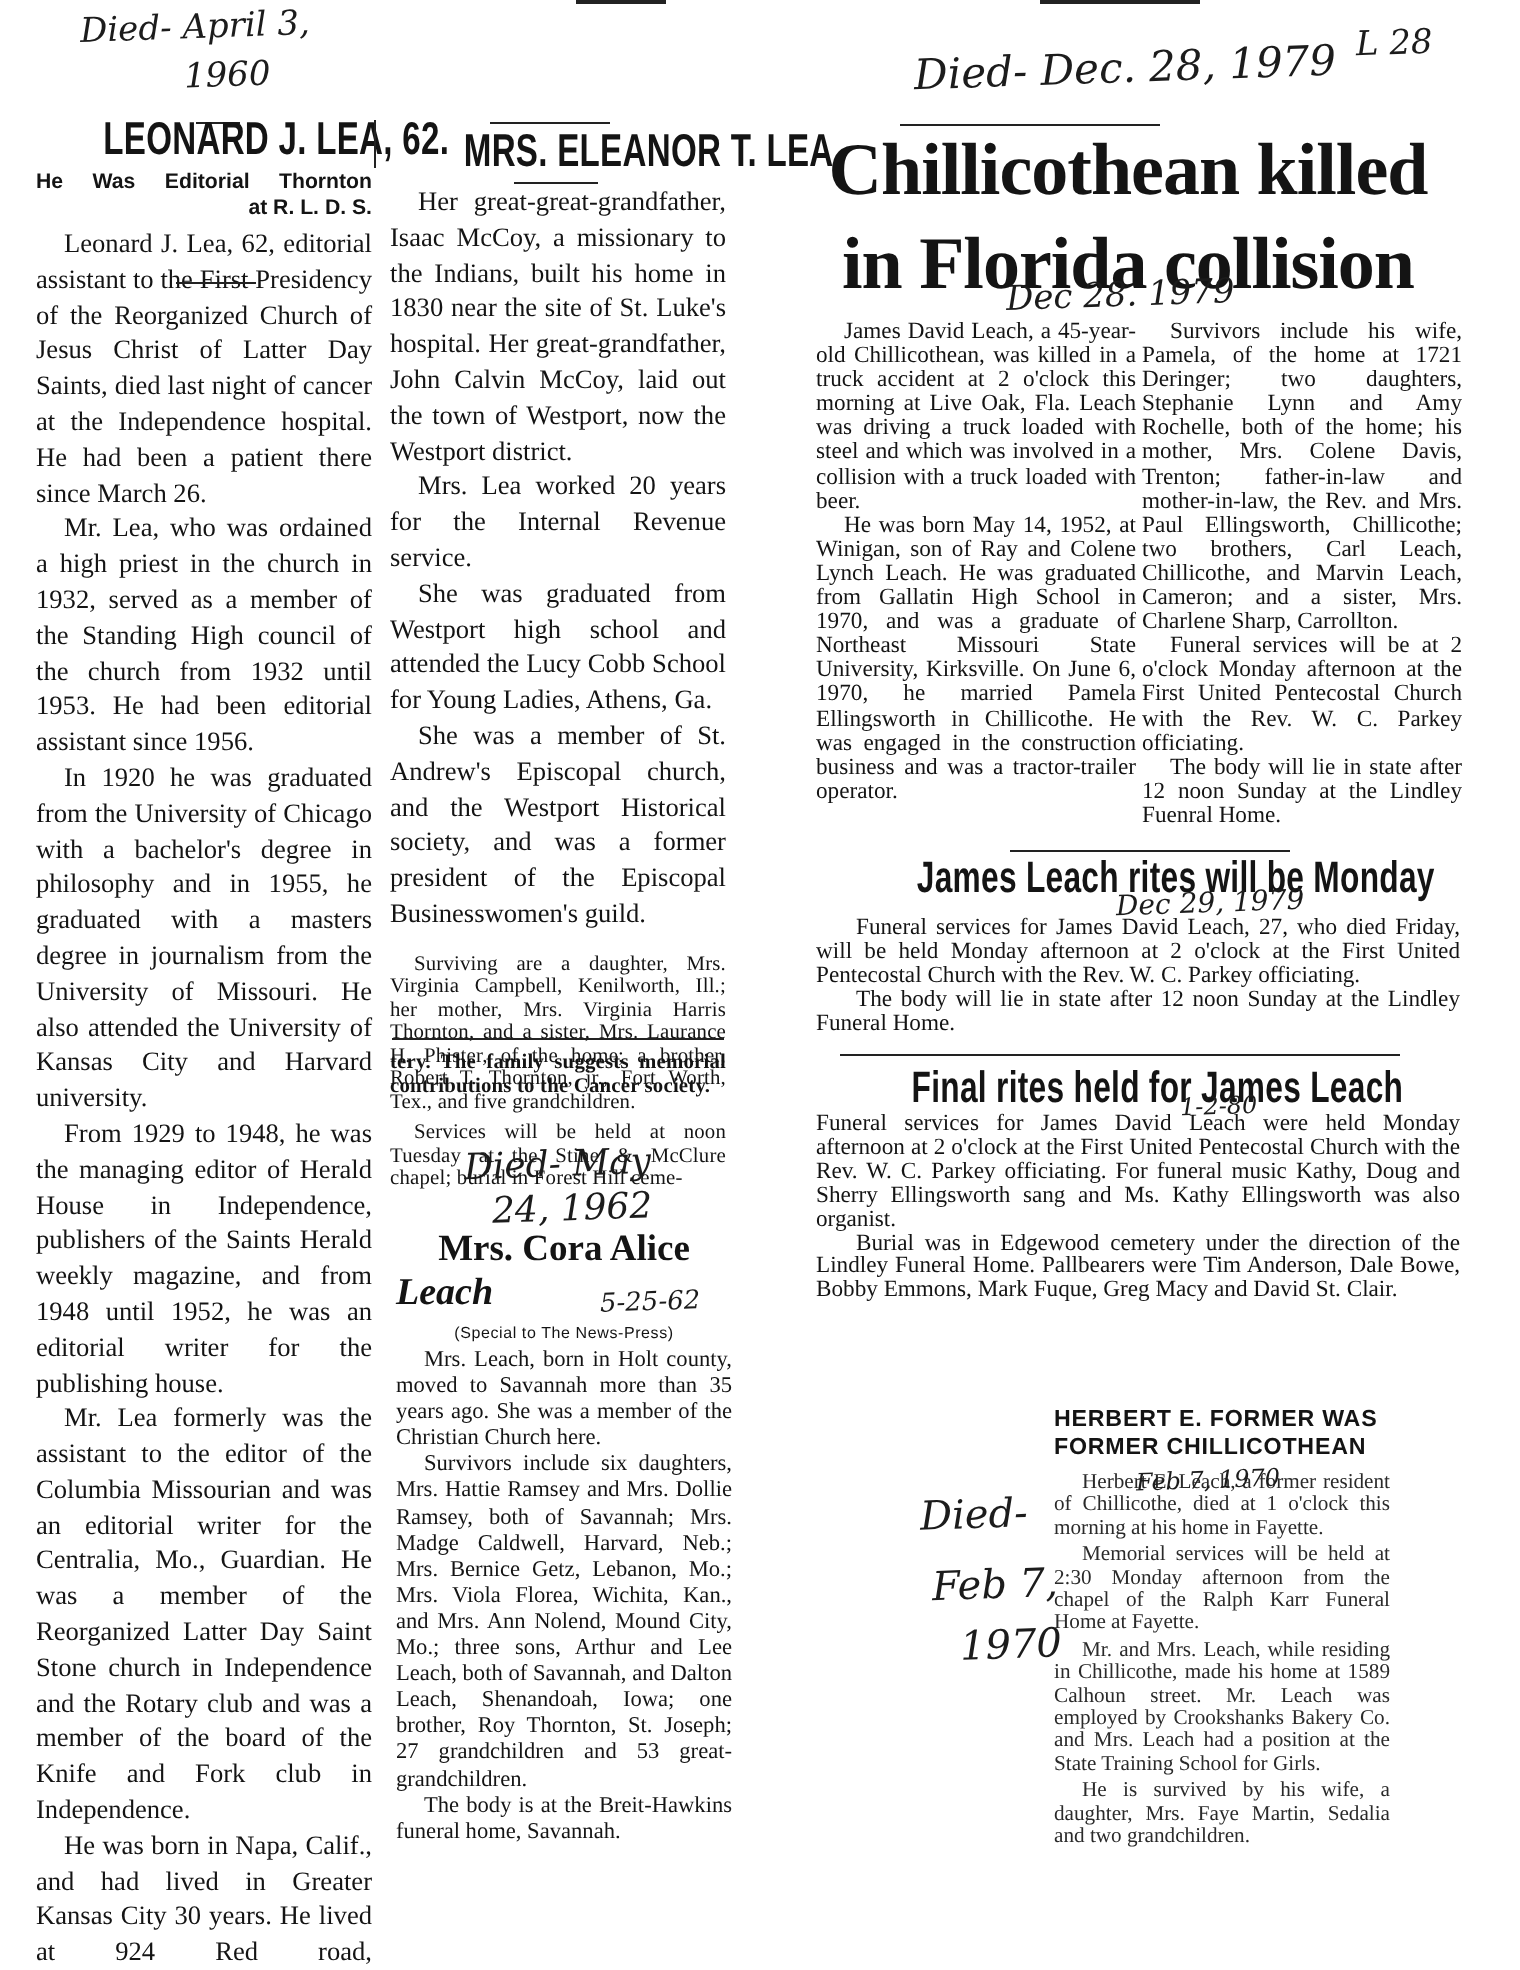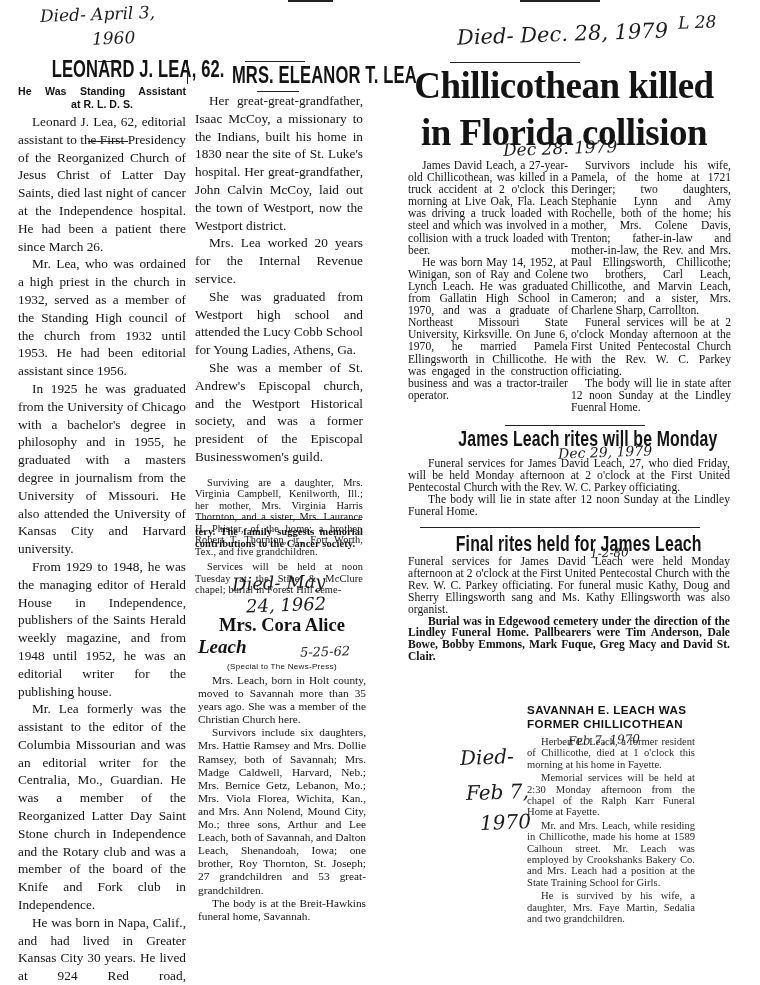--- a/index.html
+++ b/index.html
@@ -26,26 +26,26 @@
 
 <div class="rule" style="left:288px;top:0;width:45px;height:2px;"></div>
 <div class="rule" style="left:520px;top:0;width:80px;height:2px;"></div>
 
 <div class="abs" style="left:18px;top:56px;width:168px;">
   <div class="rule" style="left:80px;top:5px;width:22px;"></div>
   <div style="text-align:center;height:26px;">
     <div class="cond-head" style="font-size:23px;display:inline-block;transform-origin:center top;">LEONARD J. LEA, 62.</div>
   </div>
   <div class="rule" style="left:70px;top:85px;width:40px;"></div>
-  <div style="font-family:'Liberation Sans',sans-serif;font-weight:bold;font-size:10.6px;text-align:justify;text-align-last:justify;line-height:13px;margin-top:3px;">He Was Standing Assistant</div>
-  <div style="font-family:'Liberation Sans',sans-serif;font-weight:bold;font-size:10.6px;text-align:center;line-height:13px;">at R. L. D. S.</div>
+  <div style="font-family:'Liberation Sans',sans-serif;font-weight:bold;font-size:10.6px;text-align:justify;text-align-last:justify;line-height:13px;margin-top:3px;">He Was Editorial Thornton</div>
+  <div style="font-family:'Liberation Sans',sans-serif;font-weight:bold;font-size:10.6px;text-align:right;line-height:13px;">at R. L. D. S.</div>
   <div class="body-text" style="margin-top:2px;">
     <p>Leonard J. Lea, 62, editorial assistant to the First Presidency of the Reorganized Church of Jesus Christ of Latter Day Saints, died last night of cancer at the Independence hospital. He had been a patient there since March 26.</p>
     <p>Mr. Lea, who was ordained a high priest in the church in 1932, served as a member of the Standing High council of the church from 1932 until 1953. He had been editorial assistant since 1956.</p>
-    <p>In 1925 he was graduated from the University of Chicago with a bachelor's degree in philosophy and in 1955, he graduated with a masters degree in journalism from the University of Missouri. He also attended the University of Kansas City and Harvard university.</p>
+    <p>In 1920 he was graduated from the University of Chicago with a bachelor's degree in philosophy and in 1955, he graduated with a masters degree in journalism from the University of Missouri. He also attended the University of Kansas City and Harvard university.</p>
     <p>From 1929 to 1948, he was the managing editor of Herald House in Independence, publishers of the Saints Herald weekly magazine, and from 1948 until 1952, he was an editorial writer for the publishing house.</p>
     <p>Mr. Lea formerly was the assistant to the editor of the Columbia Missourian and was an editorial writer for the Centralia, Mo., Guardian. He was a member of the Reorganized Latter Day Saint Stone church in Independence and the Rotary club and was a member of the board of the Knife and Fork club in Independence.</p>
     <p>He was born in Napa, Calif., and had lived in Greater Kansas City 30 years. He lived at 924 Red road, Independence. He was ordained a priest in July, 1921 and an elder in October, 1929.</p>
   </div>
 
 </div>
 
 <div class="vrule" style="left:187px;top:60px;height:24px;"></div>
 
 <div class="abs" style="left:195px;top:60px;width:168px;">
@@ -86,21 +86,21 @@
 <div class="abs hand" style="left:300px;top:644px;font-size:13px;">5-25-62</div>
 
 <div class="rule" style="left:450px;top:62px;width:130px;"></div>
 <div class="abs" style="left:394px;top:62px;width:340px;">
   <div class="serif-big" style="font-size:37px;line-height:48px;text-align:center;letter-spacing:-0.5px;">Chillicothean killed</div>
   <div class="serif-big" style="font-size:37px;line-height:46px;text-align:center;letter-spacing:-0.5px;">in Florida collision</div>
 </div>
 <div class="abs hand" style="left:503px;top:138px;font-size:17px;">Dec 28. 1979</div>
 
 <div class="abs body-text" style="left:408px;top:160px;width:160px;font-size:11.6px;line-height:12.1px;">
-  <p>James David Leach, a 27-year-old Chillicothean, was killed in a truck accident at 2 o'clock this morning at Live Oak, Fla. Leach was driving a truck loaded with steel and which was involved in a collision with a truck loaded with beer.</p>
+  <p>James David Leach, a 45-year-old Chillicothean, was killed in a truck accident at 2 o'clock this morning at Live Oak, Fla. Leach was driving a truck loaded with steel and which was involved in a collision with a truck loaded with beer.</p>
   <p>He was born May 14, 1952, at Winigan, son of Ray and Colene Lynch Leach. He was graduated from Gallatin High School in 1970, and was a graduate of Northeast Missouri State University, Kirksville. On June 6, 1970, he married Pamela Ellingsworth in Chillicothe. He was engaged in the construction business and was a tractor-trailer operator.</p>
 </div>
 <div class="abs body-text" style="left:571px;top:160px;width:160px;font-size:11.6px;line-height:12.1px;">
   <p>Survivors include his wife, Pamela, of the home at 1721 Deringer; two daughters, Stephanie Lynn and Amy Rochelle, both of the home; his mother, Mrs. Colene Davis, Trenton; father-in-law and mother-in-law, the Rev. and Mrs. Paul Ellingsworth, Chillicothe; two brothers, Carl Leach, Chillicothe, and Marvin Leach, Cameron; and a sister, Mrs. Charlene Sharp, Carrollton.</p>
   <p>Funeral services will be at 2 o'clock Monday afternoon at the First United Pentecostal Church with the Rev. W. C. Parkey officiating.</p>
   <p>The body will lie in state after 12 noon Sunday at the Lindley Fuenral Home.</p>
 </div>
 
 <div class="rule" style="left:505px;top:425px;width:140px;"></div>
 <div class="abs" style="left:408px;top:426px;width:330px;text-align:center;">
@@ -112,29 +112,29 @@
   <p style="text-indent:20px;">The body will lie in state after 12 noon Sunday at the Lindley Funeral Home.</p>
 </div>
 
 <div class="rule" style="left:420px;top:527px;width:280px;"></div>
 <div class="abs" style="left:408px;top:531px;width:330px;text-align:center;">
   <div class="cond-head" style="font-size:22px;display:inline-block;transform-origin:center top;">Final rites held for James Leach</div>
 </div>
 <div class="abs hand" style="left:590px;top:546px;font-size:12px;">1-2-80</div>
 <div class="abs body-text" style="left:408px;top:556px;width:322px;font-size:11.6px;line-height:11.9px;">
   <p style="text-indent:0;">Funeral services for James David Leach were held Monday afternoon at 2 o'clock at the First United Pentecostal Church with the Rev. W. C. Parkey officiating. For funeral music Kathy, Doug and Sherry Ellingsworth sang and Ms. Kathy Ellingsworth was also organist.</p>
-  <p style="text-indent:20px;font-weight:bold;">Burial was in Edgewood cemetery under the direction of the Lindley Funeral Home. Pallbearers were Tim Anderson, Dale Bowe, Bobby Emmons, Mark Fuque, Greg Macy and David St. Clair.</p>
+  <p style="text-indent:20px;">Burial was in Edgewood cemetery under the direction of the Lindley Funeral Home. Pallbearers were Tim Anderson, Dale Bowe, Bobby Emmons, Mark Fuque, Greg Macy and David St. Clair.</p>
 </div>
 
 <div class="abs hand" style="left:460px;top:745px;font-size:20px;">Died-</div>
 <div class="abs hand" style="left:466px;top:780px;font-size:20px;">Feb 7,</div>
 <div class="abs hand" style="left:480px;top:810px;font-size:20px;">1970</div>
 
 <div class="abs" style="left:527px;top:703px;width:168px;">
-  <div style="font-family:'Liberation Sans',sans-serif;font-weight:bold;font-size:11.6px;line-height:14px;letter-spacing:0.4px;white-space:nowrap;">SAVANNAH E. LEACH WAS</div>
+  <div style="font-family:'Liberation Sans',sans-serif;font-weight:bold;font-size:11.6px;line-height:14px;letter-spacing:0.4px;white-space:nowrap;">HERBERT E. FORMER WAS</div>
   <div style="font-family:'Liberation Sans',sans-serif;font-weight:bold;font-size:11.6px;line-height:14px;letter-spacing:0.4px;white-space:nowrap;">FORMER CHILLICOTHEAN</div>
   <div class="body-text" style="font-size:10.6px;line-height:11.4px;margin-top:5px;color:#2a2a2a;">
     <p>Herbert E. Leach, a former resident of Chillicothe, died at 1 o'clock this morning at his home in Fayette.</p>
     <p style="margin-top:2px;">Memorial services will be held at 2:30 Monday afternoon from the chapel of the Ralph Karr Funeral Home at Fayette.</p>
     <p style="margin-top:2px;">Mr. and Mrs. Leach, while residing in Chillicothe, made his home at 1589 Calhoun street. Mr. Leach was employed by Crookshanks Bakery Co. and Mrs. Leach had a position at the State Training School for Girls.</p>
     <p style="margin-top:2px;">He is survived by his wife, a daughter, Mrs. Faye Martin, Sedalia and two grandchildren.</p>
   </div>
 </div>
 <div class="abs hand" style="left:568px;top:733px;font-size:12px;">Feb 7, 1970</div>
 

